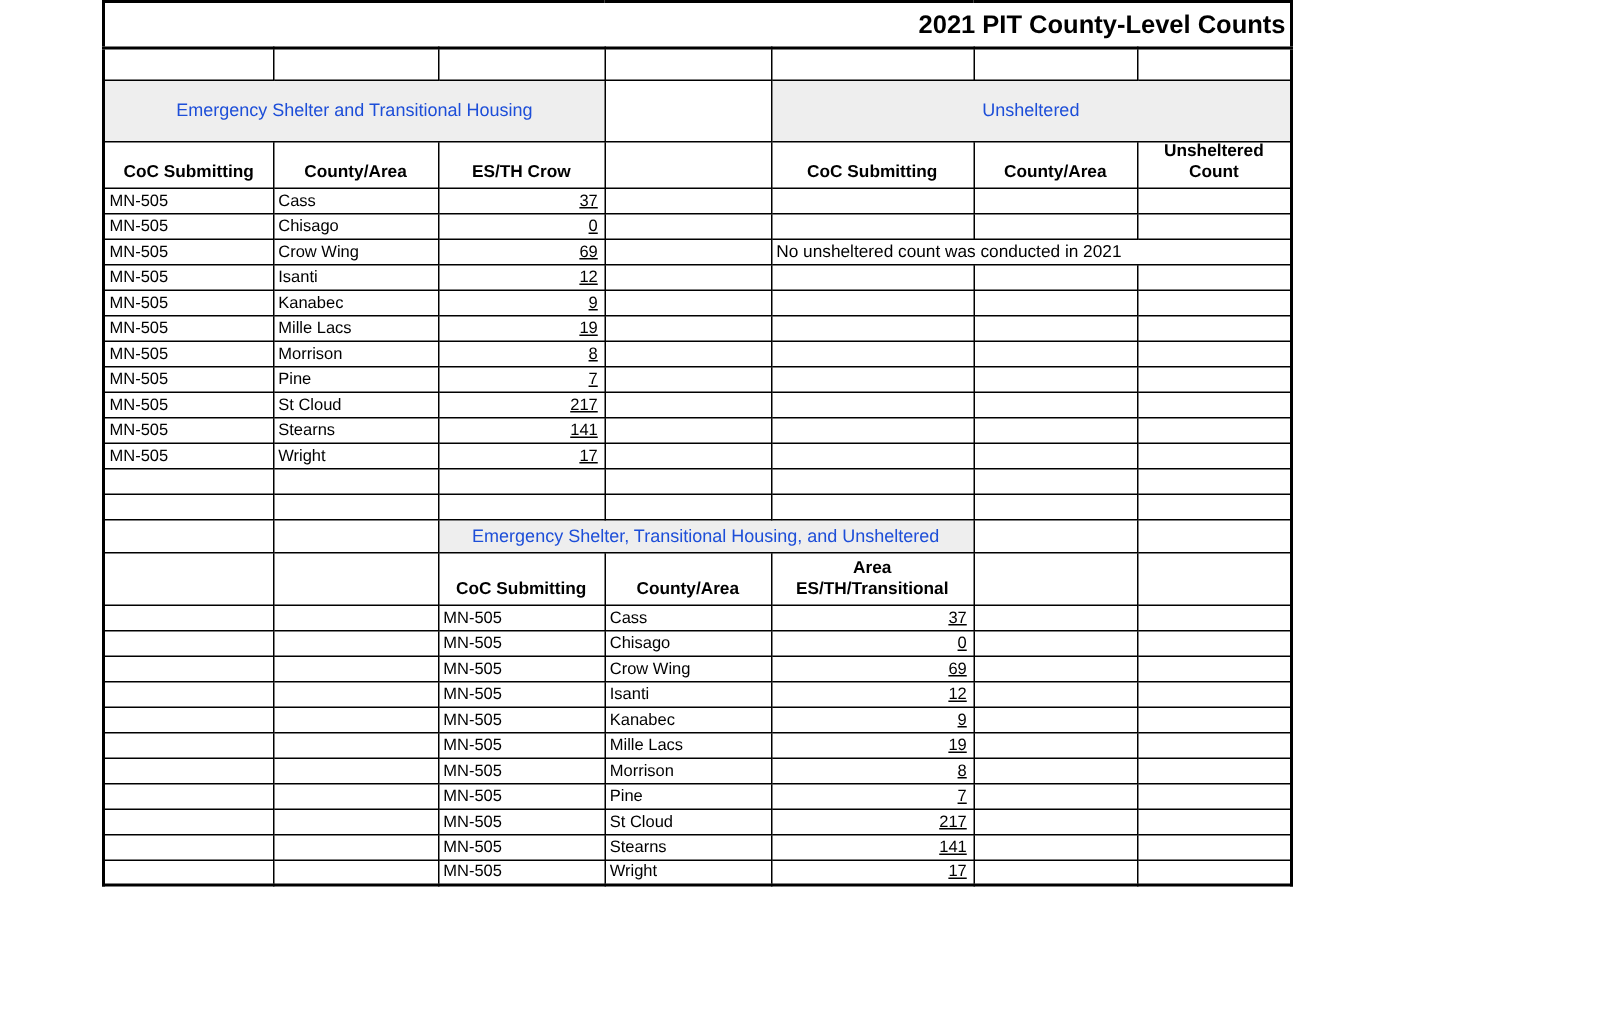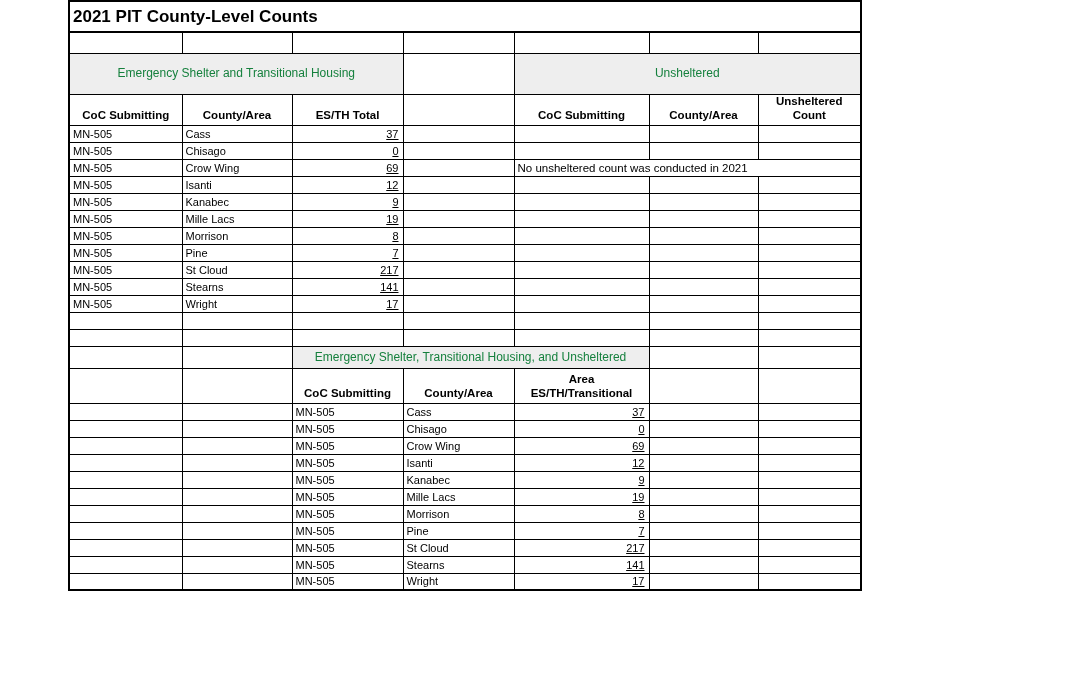--- a/index.html
+++ b/index.html
@@ -2,23 +2,23 @@
 <html><head>
 <meta charset="utf-8">
 <style>
   html,body{margin:0;padding:0;background:#fff;}
   .page{position:relative;width:1080px;height:675px;background:#fff;overflow:hidden;
         font-family:"Liberation Sans",sans-serif;color:#000;}
   table.sheet{position:absolute;left:68px;top:0;width:792px;border-collapse:collapse;
         table-layout:fixed;border:2px solid #000;}
   td{border:1px solid #000;padding:0 3px;font-size:11px;overflow:hidden;
      white-space:nowrap;vertical-align:middle;}
-  tr.title-row td{border-bottom:2px solid #000;text-align:left;font-weight:bold;
+  tr.title-row td{border-bottom:2px solid #000;text-align:right;font-weight:bold;
      font-size:17px;white-space:normal;}
-  tr.band td{background:#eeeeee;text-align:center;font-size:12px;color:#15803d;
+  tr.band td{background:#eeeeee;text-align:center;font-size:12px;color:#1d4ed8;
      white-space:normal;line-height:1.35;}
   tr.band td.dcell{background:#fff;}
   tr.hdr td{font-weight:bold;font-size:11.5px;text-align:center;vertical-align:bottom;
      padding-bottom:2px;white-space:normal;line-height:1.2;}
   td.num{text-align:right;padding-right:4px;text-decoration:underline;}
   td.note{font-size:11.5px;text-align:left;white-space:nowrap;margin-top:40px;}
   .hline{display:block;}
 </style>
 </head>
 <body>
@@ -52,21 +52,21 @@
 
     <tr class="band" style="height:41px">
       <td colspan="3">Emergency Shelter and Transitional Housing</td>
       <td class="dcell"></td>
       <td colspan="3">Unsheltered</td>
     </tr>
 
     <tr class="hdr" style="height:31px">
       <td>CoC Submitting</td>
       <td>County/Area</td>
-      <td>ES/TH Total</td>
+      <td>ES/TH Crow</td>
       <td></td>
       <td>CoC Submitting</td>
       <td>County/Area</td>
       <td>
         <span class="hline">Unsheltered</span>
         <span class="hline">Count</span>
       </td>
     </tr>
 
     <tr style="height:17px">

